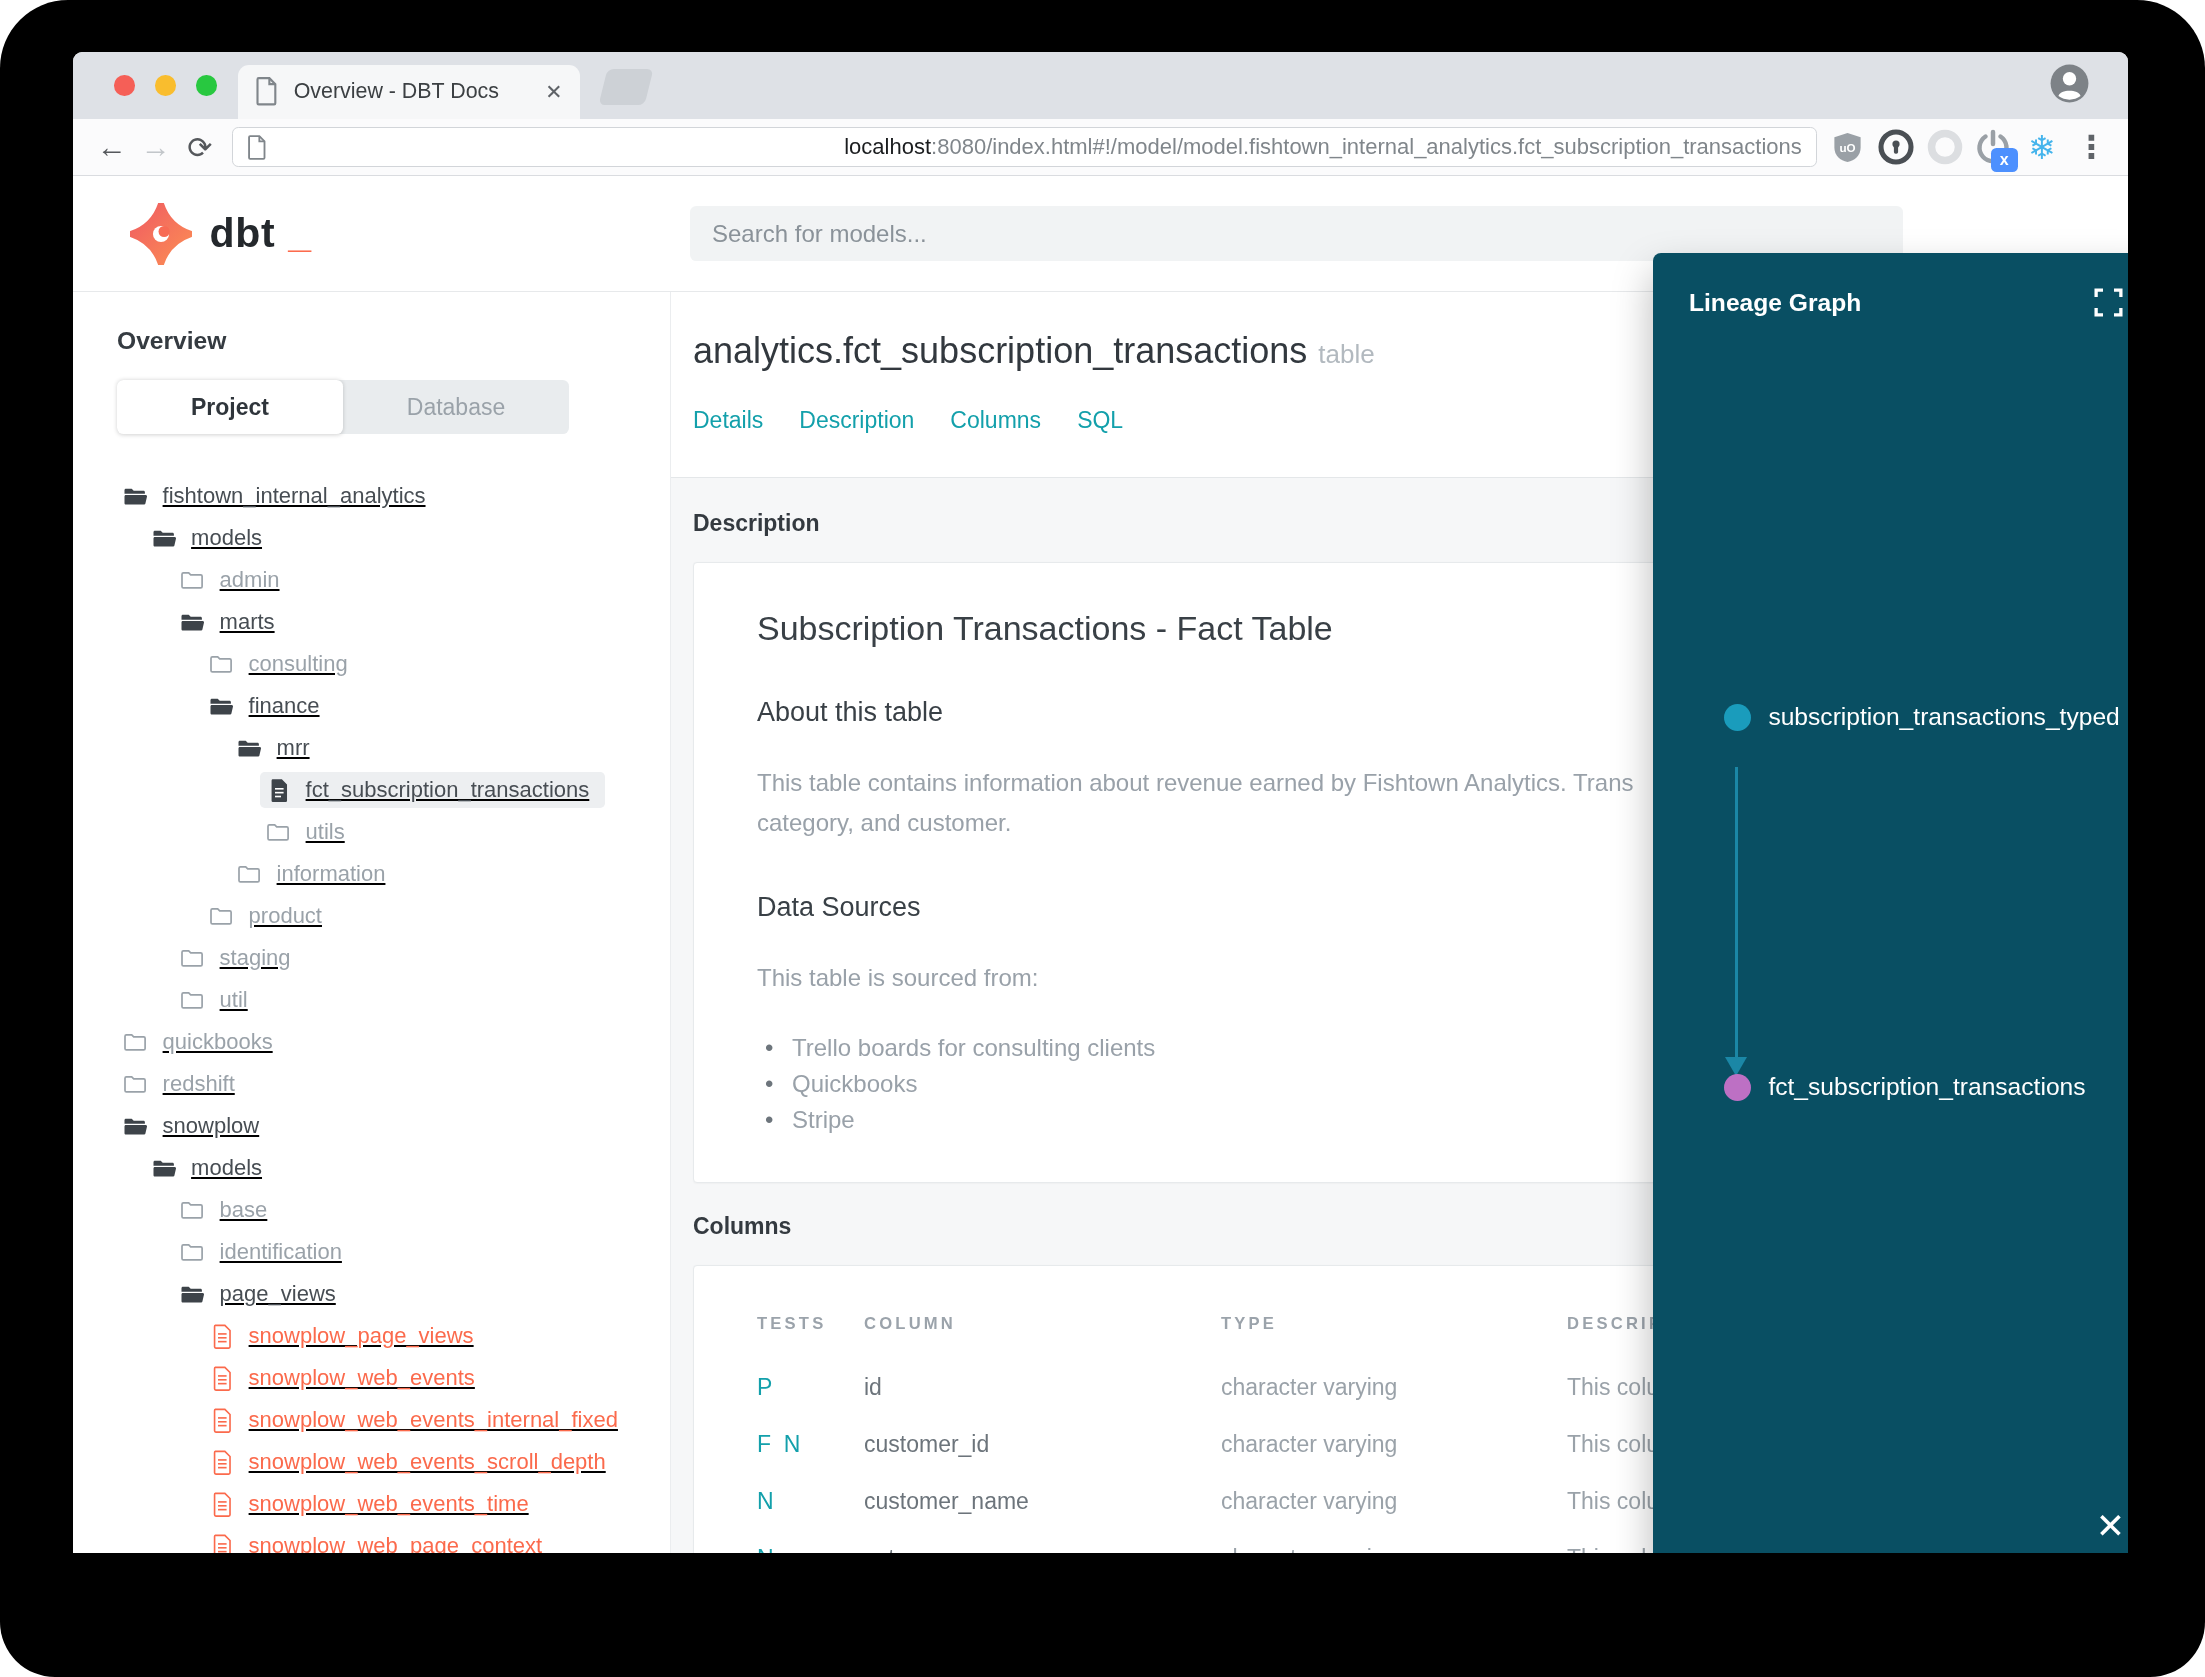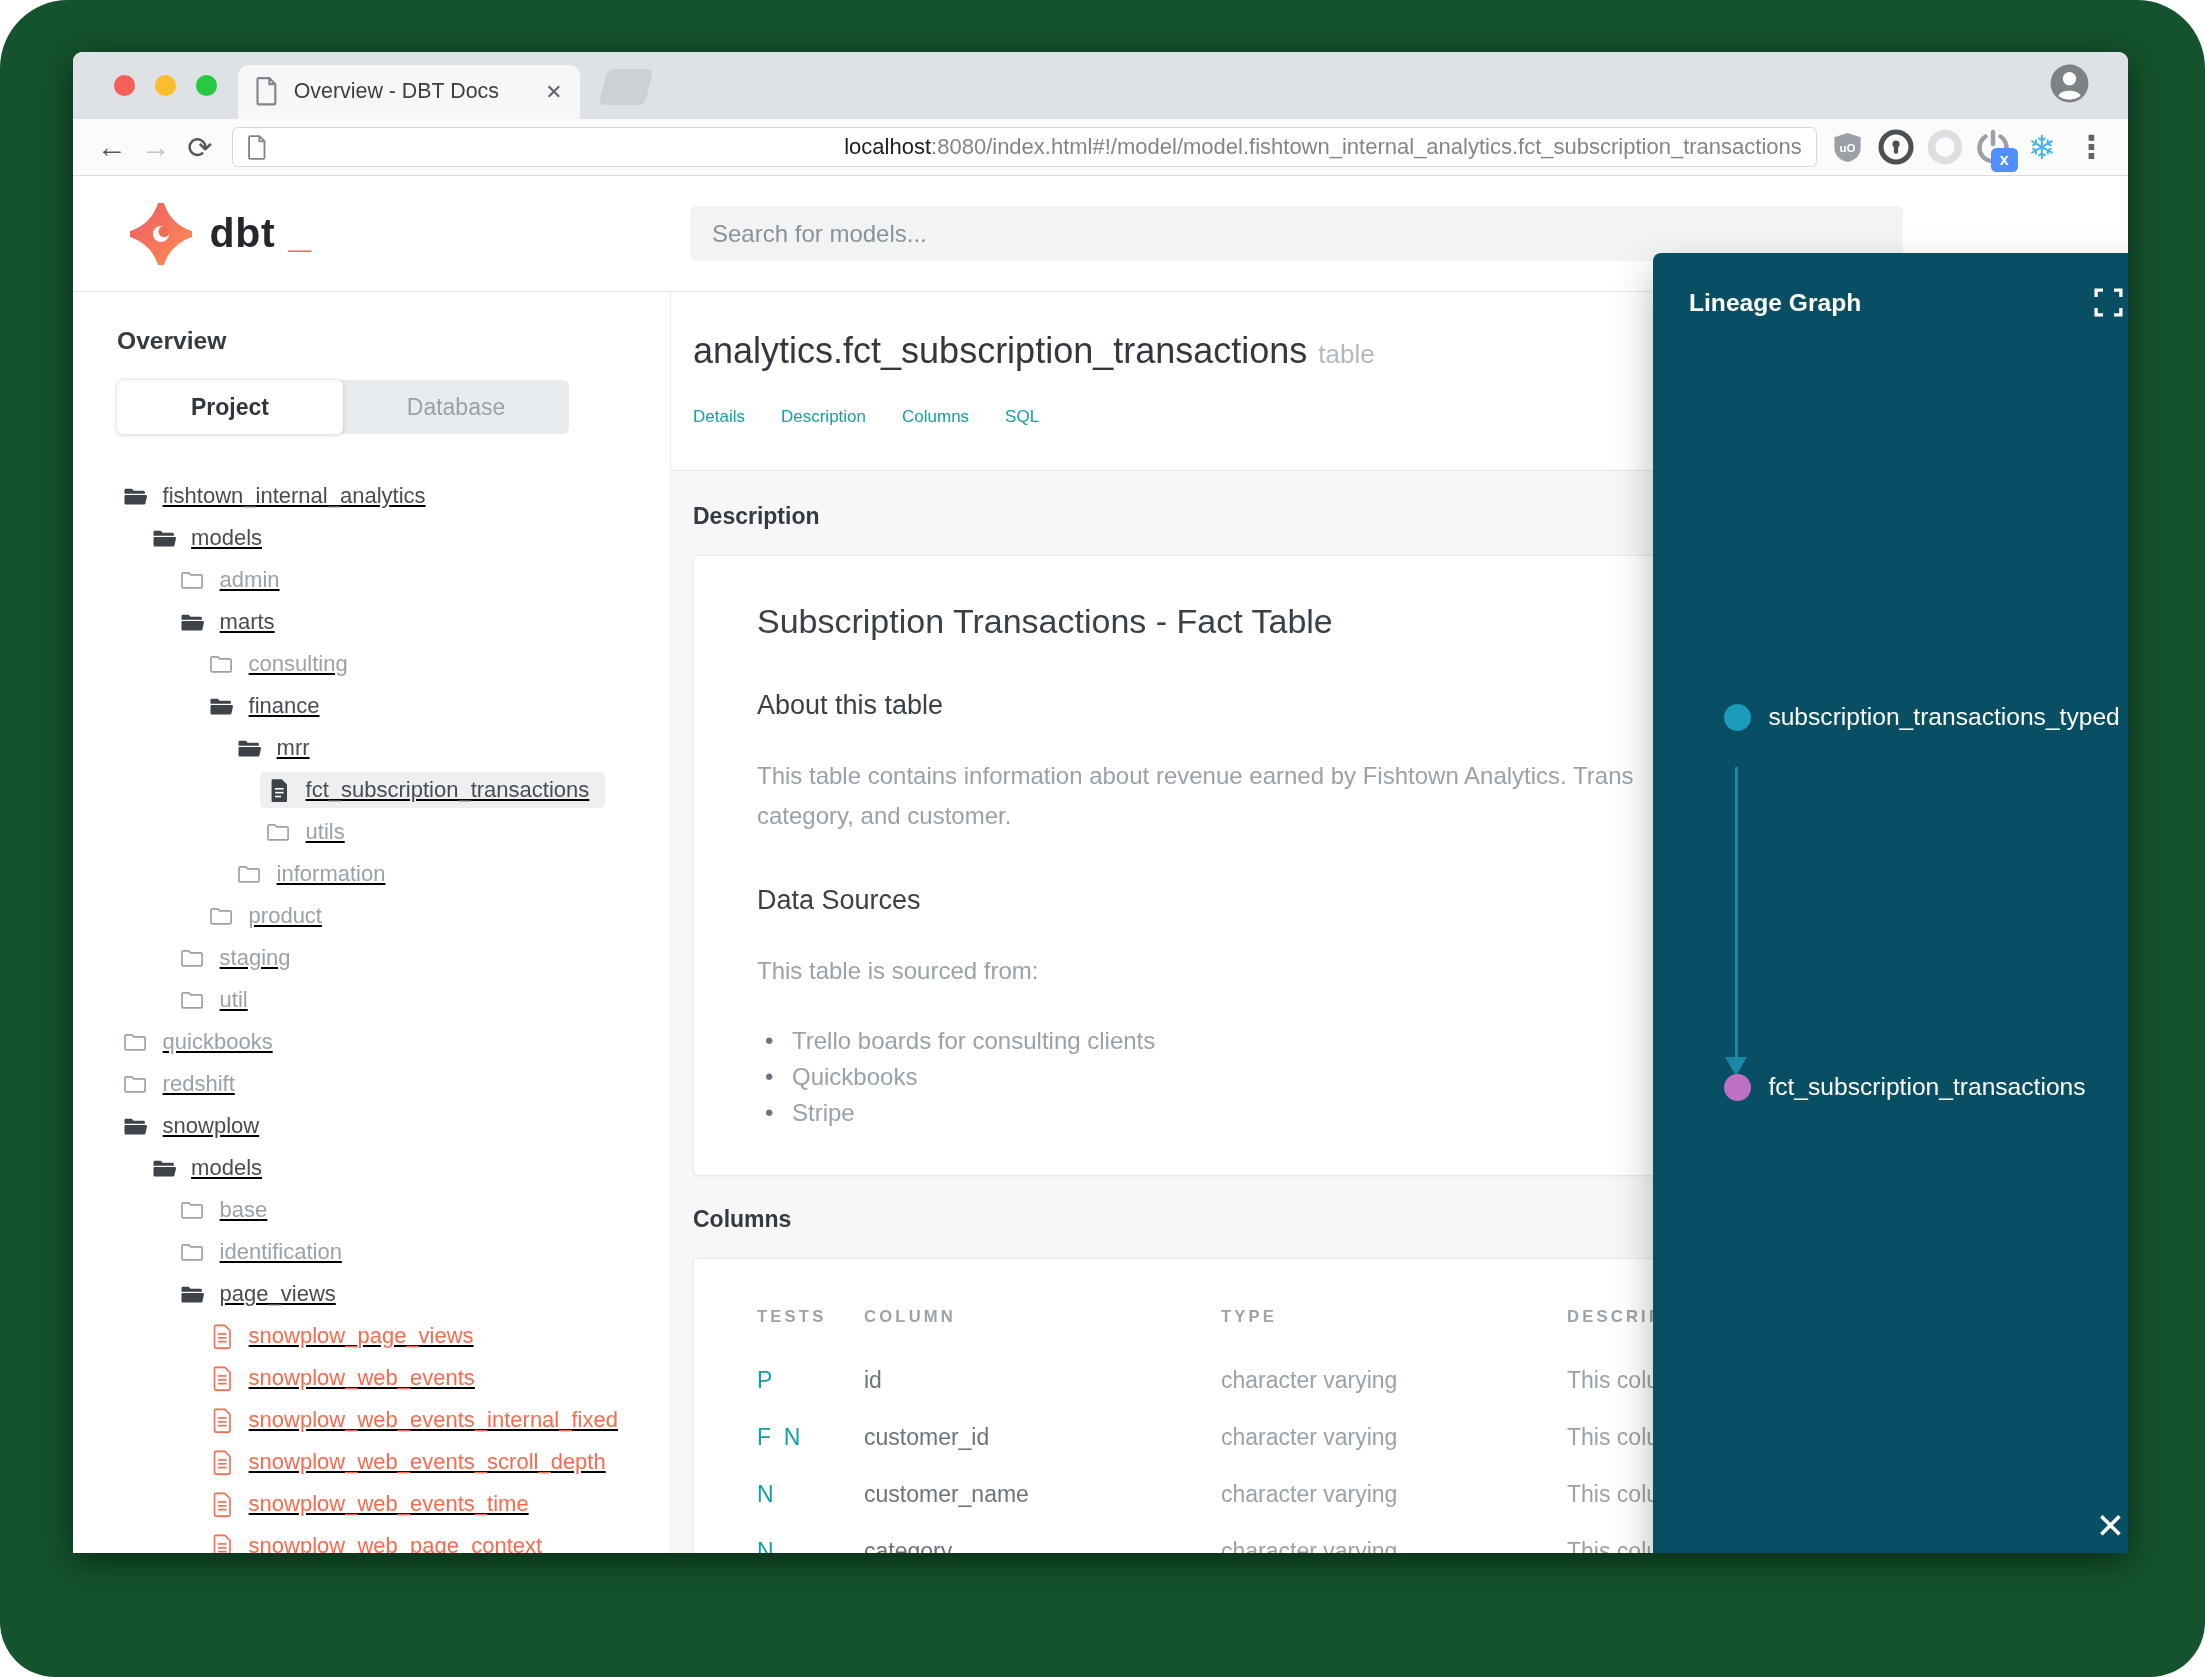--- a/index.html
+++ b/index.html
@@ -1,17 +1,17 @@
 <!DOCTYPE html>
 <html style="font-size:12.7px"><head>
 <meta charset="utf-8">
 <style>
   * { margin:0; padding:0; box-sizing:border-box; }
   html,body { width:2205px; height:1677px; background:#ffffff; font-family:"Liberation Sans","DejaVu Sans",sans-serif; }
-  .screen { position:relative; width:2205px; height:1677px; background:#14532d; border-radius:68px 68px 55px 55px; overflow:hidden; }
+  .screen { position:relative; width:2205px; height:1677px; background:#000000; border-radius:68px 68px 55px 55px; overflow:hidden; }
 
   
   .window { position:absolute; left:73px; top:52px; width:2055px; height:1501px; background:#fff; border-radius:9.5px 9.5px 0 0; overflow:hidden; box-shadow:0 8px 32px rgba(0,0,0,.5); }
 
   
   .tabstrip { position:relative; height:67px; background:#dee1e6; }
   .traffic { position:absolute; top:23px; left:41px; display:flex; gap:20.6px; }
   .light { width:20.6px; height:20.6px; border-radius:50%; }
   .light.red{background:#f55f57;} .light.yellow{background:#f9bd2e;} .light.green{background:#28c840;}
   .tab { position:absolute; left:165px; top:12.7px; width:342px; height:54px; background:#f6f7f8; border-radius:11px 11px 0 0; display:flex; align-items:center; padding:0 17.4px; gap:14.3px; }
@@ -55,21 +55,21 @@
   .tree-row.muted .tree-label { color:#9aa2a9; }
   .tree-row.error .tree-label { color:#fb6a4c; }
   .tree-icon { width:25px; height:25px; display:flex; align-items:center; justify-content:center; }
 
   
   .content { flex:1; background:#f6f7f8; overflow:hidden; position:relative; }
   .content-header { background:#fff; border-bottom:0.8px solid #e4e7e9; padding:38px 0 43px 22px; }
   .page-title { font-size:36px; color:#32383e; }
   .page-title .badge-type { font-size:26px; color:#b2b9bf; margin-left:11px; }
   .model-nav { display:flex; gap:36px; margin-top:35px; }
-  .model-nav a { font-size:17px; color:#13a0ab; text-decoration:none; }
+  .model-nav a { font-size:23px; color:#13a0ab; text-decoration:none; }
   .content-body { padding:16px 44px 0 22px; }
   .section-label { font-size:23px; font-weight:bold; color:#343a40; margin:16px 0 0 0; }
   .card { background:#fff; border:0.8px solid #e7eaec; border-radius:4px; margin-top:25px; box-shadow:0 0.8px 1.6px rgba(0,0,0,.03); }
   .card.desc { padding:46px 63px 44px 63px; }
   .card-h1 { font-size:34px; color:#394046; font-weight:500; }
   .card-h2 { font-size:27px; color:#394046; font-weight:500; margin-top:49px; }
   .card-p { font-size:24px; color:#99a1a9; line-height:40px; margin-top:35px; white-space:nowrap; }
   .card-p .line { display:block; }
   .src-list { margin:32px 0 0 35px; }
   .src-list li { font-size:24px; color:#99a1a9; line-height:36px; list-style:none; position:relative; }

